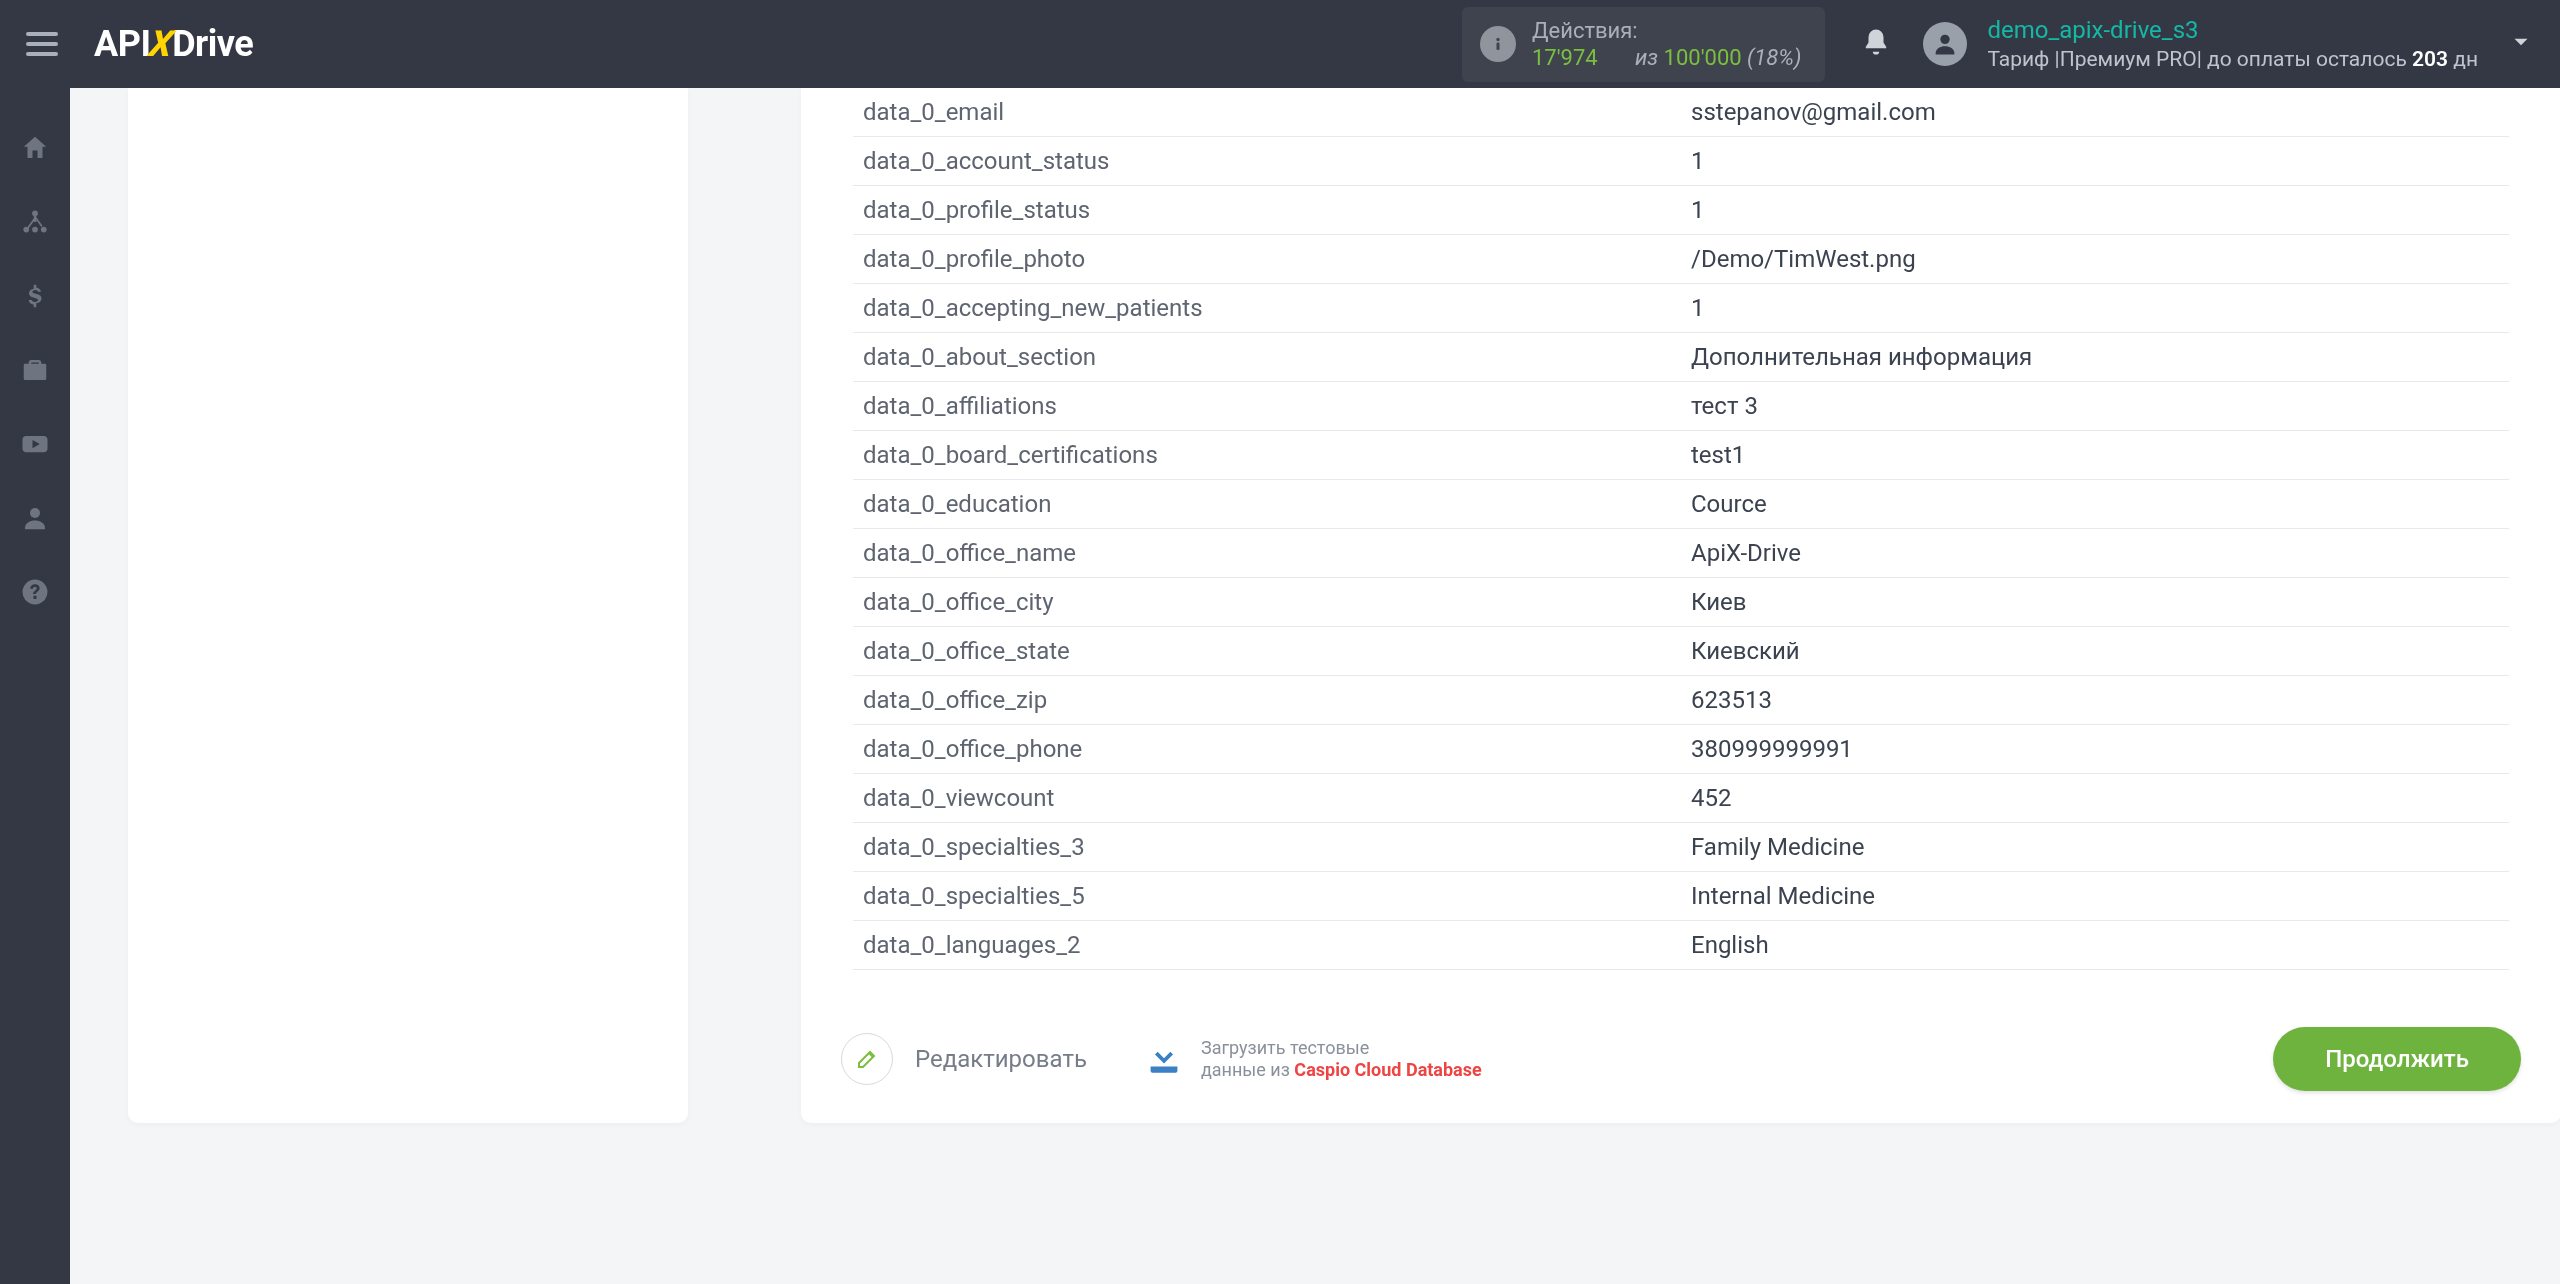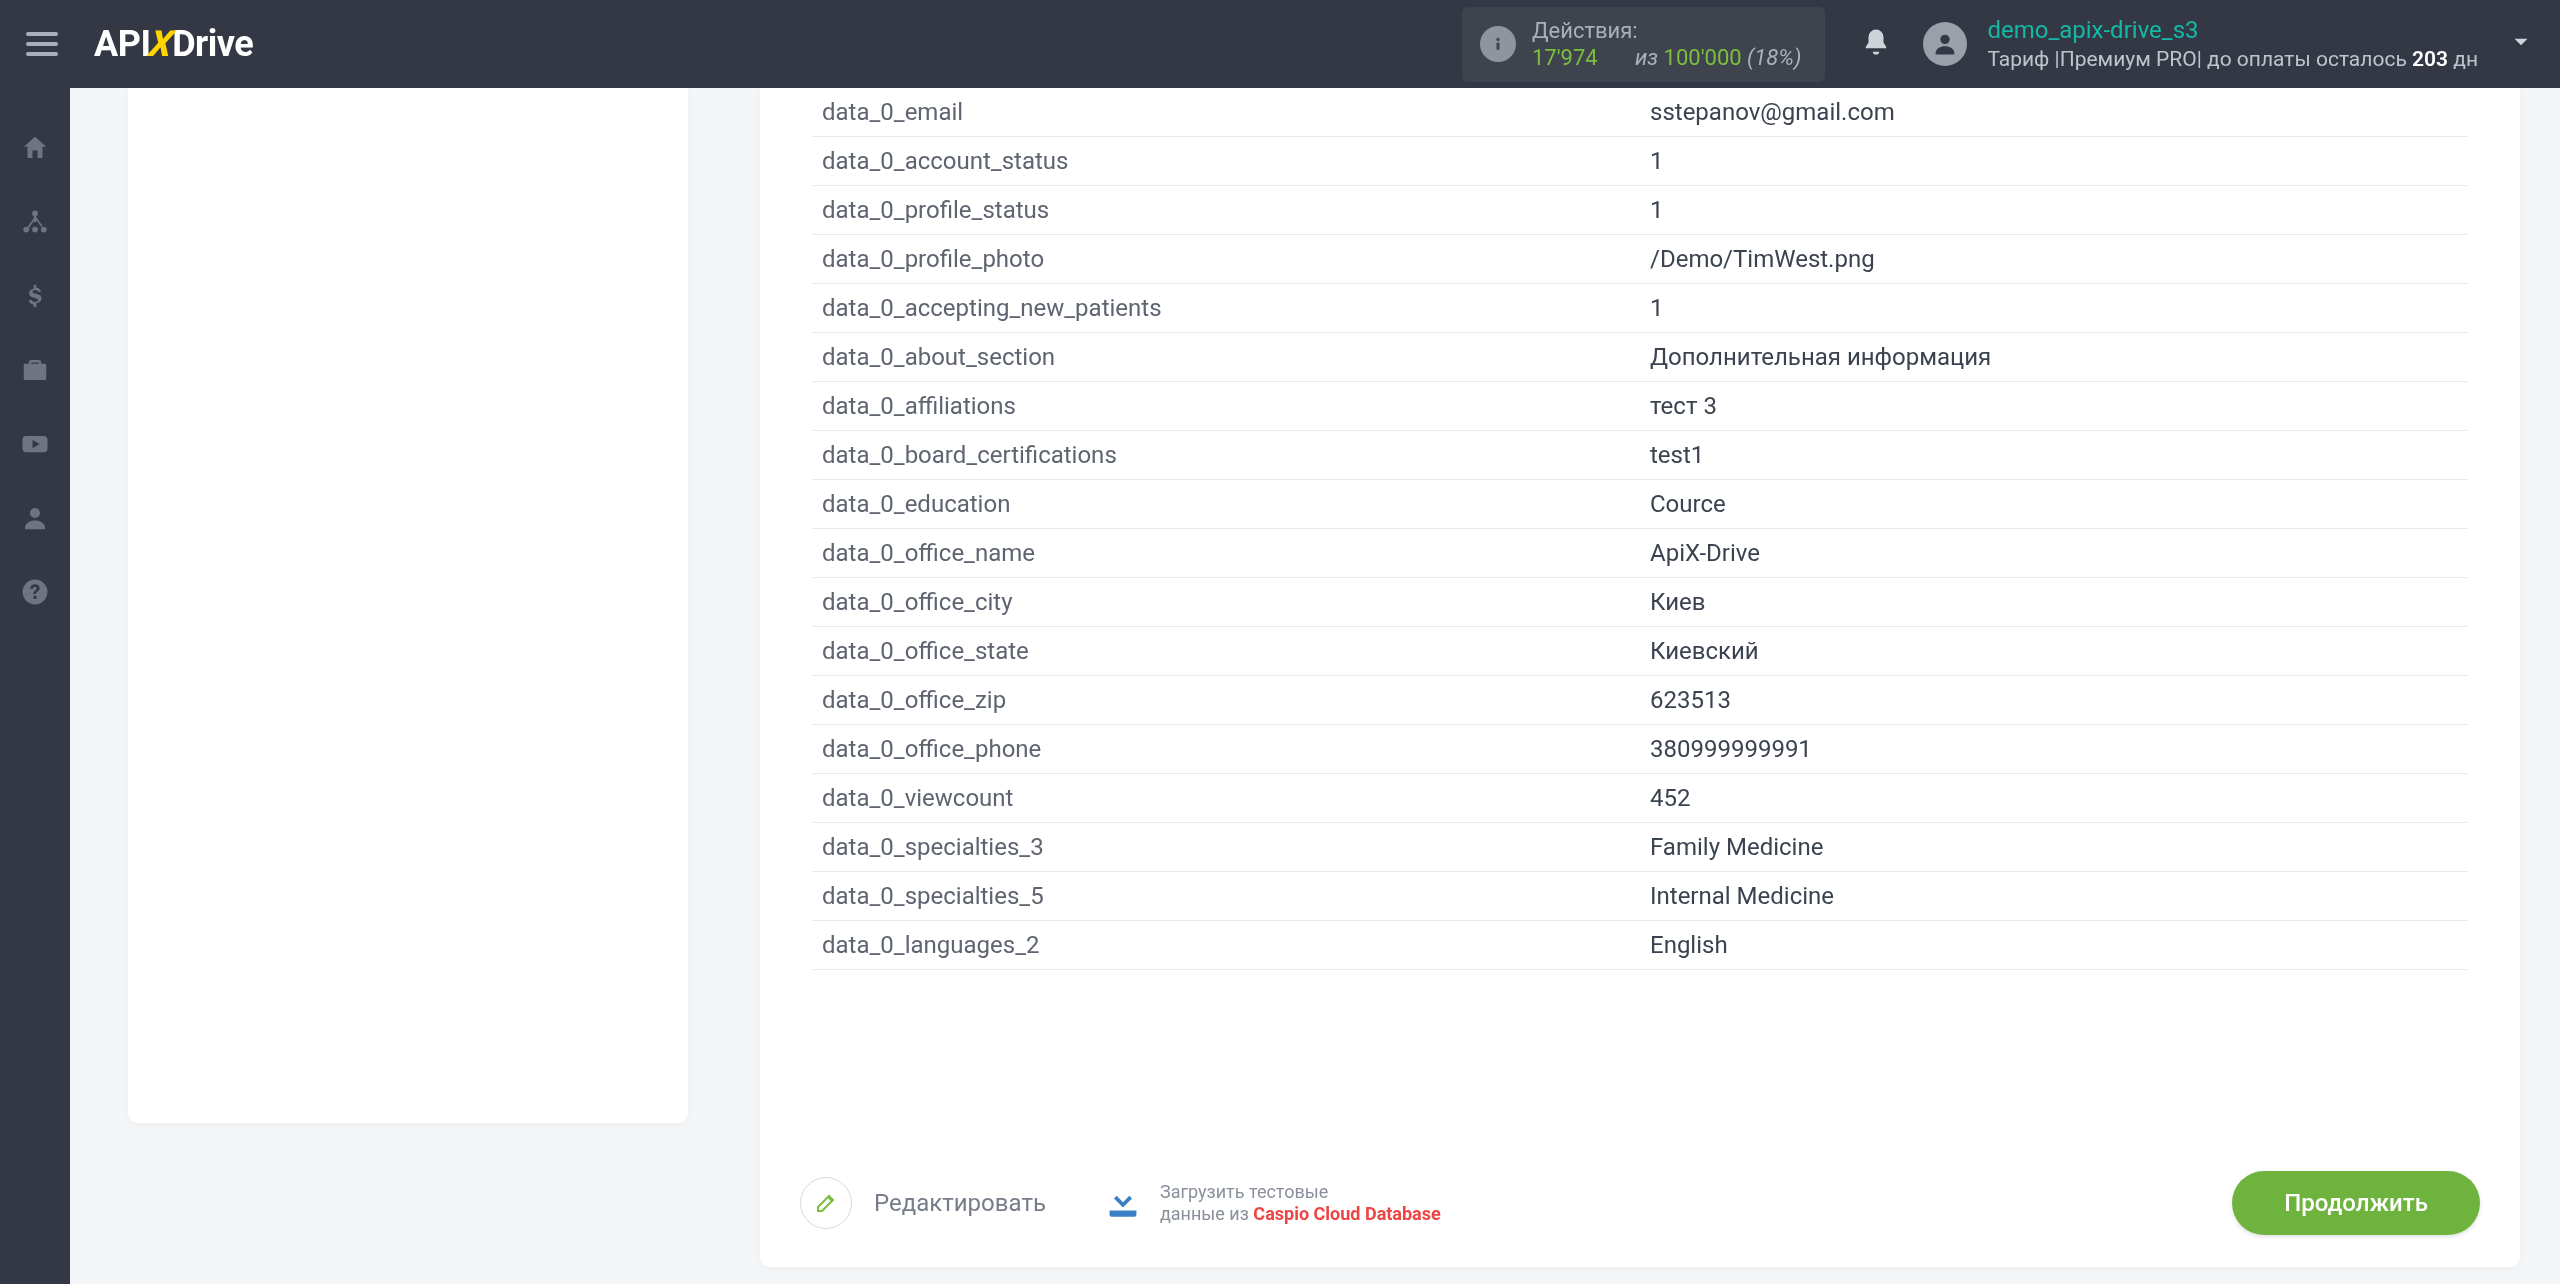--- a/index.html
+++ b/index.html
@@ -34,21 +34,21 @@
 .chev svg { width:26px; height:26px; fill:#cfd3da; }
 
 
 .rail { position:fixed; top:88px; left:0; bottom:0; width:70px; background:#333844; display:flex; flex-direction:column; align-items:center; padding-top:40px; gap:34px; z-index:90; }
 .rail a { width:40px; height:40px; display:flex; align-items:center; justify-content:center; cursor:pointer; }
 .rail svg { width:30px; height:30px; fill:#6e7480; }
 
 
 .page { position:absolute; top:88px; left:70px; right:0; bottom:0; background:#f4f5f7; overflow:hidden; }
 .panel-left { position:absolute; left:58px; top:0; width:560px; height:1035px; background:#fff; border-radius:0 0 10px 10px; box-shadow:0 2px 6px rgba(0,0,0,.03); }
-.panel-main { position:absolute; left:690px; top:0; width:1760px; height:1179px; background:#fff; border-radius:0 0 10px 10px; box-shadow:0 2px 6px rgba(0,0,0,.03); display:flex; flex-direction:column; }
+.panel-main { position:absolute; left:731px; top:0; width:1760px; height:1035px; background:#fff; border-radius:0 0 10px 10px; box-shadow:0 2px 6px rgba(0,0,0,.03); display:flex; flex-direction:column; }
 .table-wrap { flex:1; overflow:hidden; padding:0 52px; }
 .data-table { width:100%; border-collapse:collapse; }
 .data-table tr { border-bottom:1px solid #e6e8ec; }
 .data-table td { padding:10px 10px; font-size:24px; color:#46505f; }
 .data-table td.key { width:50%; color:#5e6470; }
 .data-table td.val { color:#3b4350; }
 .footer-row { display:flex; align-items:center; padding:24px 40px 32px 40px; gap:22px; }
 .icon-btn { width:52px; height:52px; border:1px solid #d6dadf; border-radius:50%; display:flex; align-items:center; justify-content:center; background:#fff; cursor:pointer; }
 .icon-btn svg { width:24px; height:24px; fill:none; stroke:#7bbf3f; stroke-width:2; }
 .edit-label { font-size:24px; color:#767d89; margin-right:32px; cursor:pointer; }

